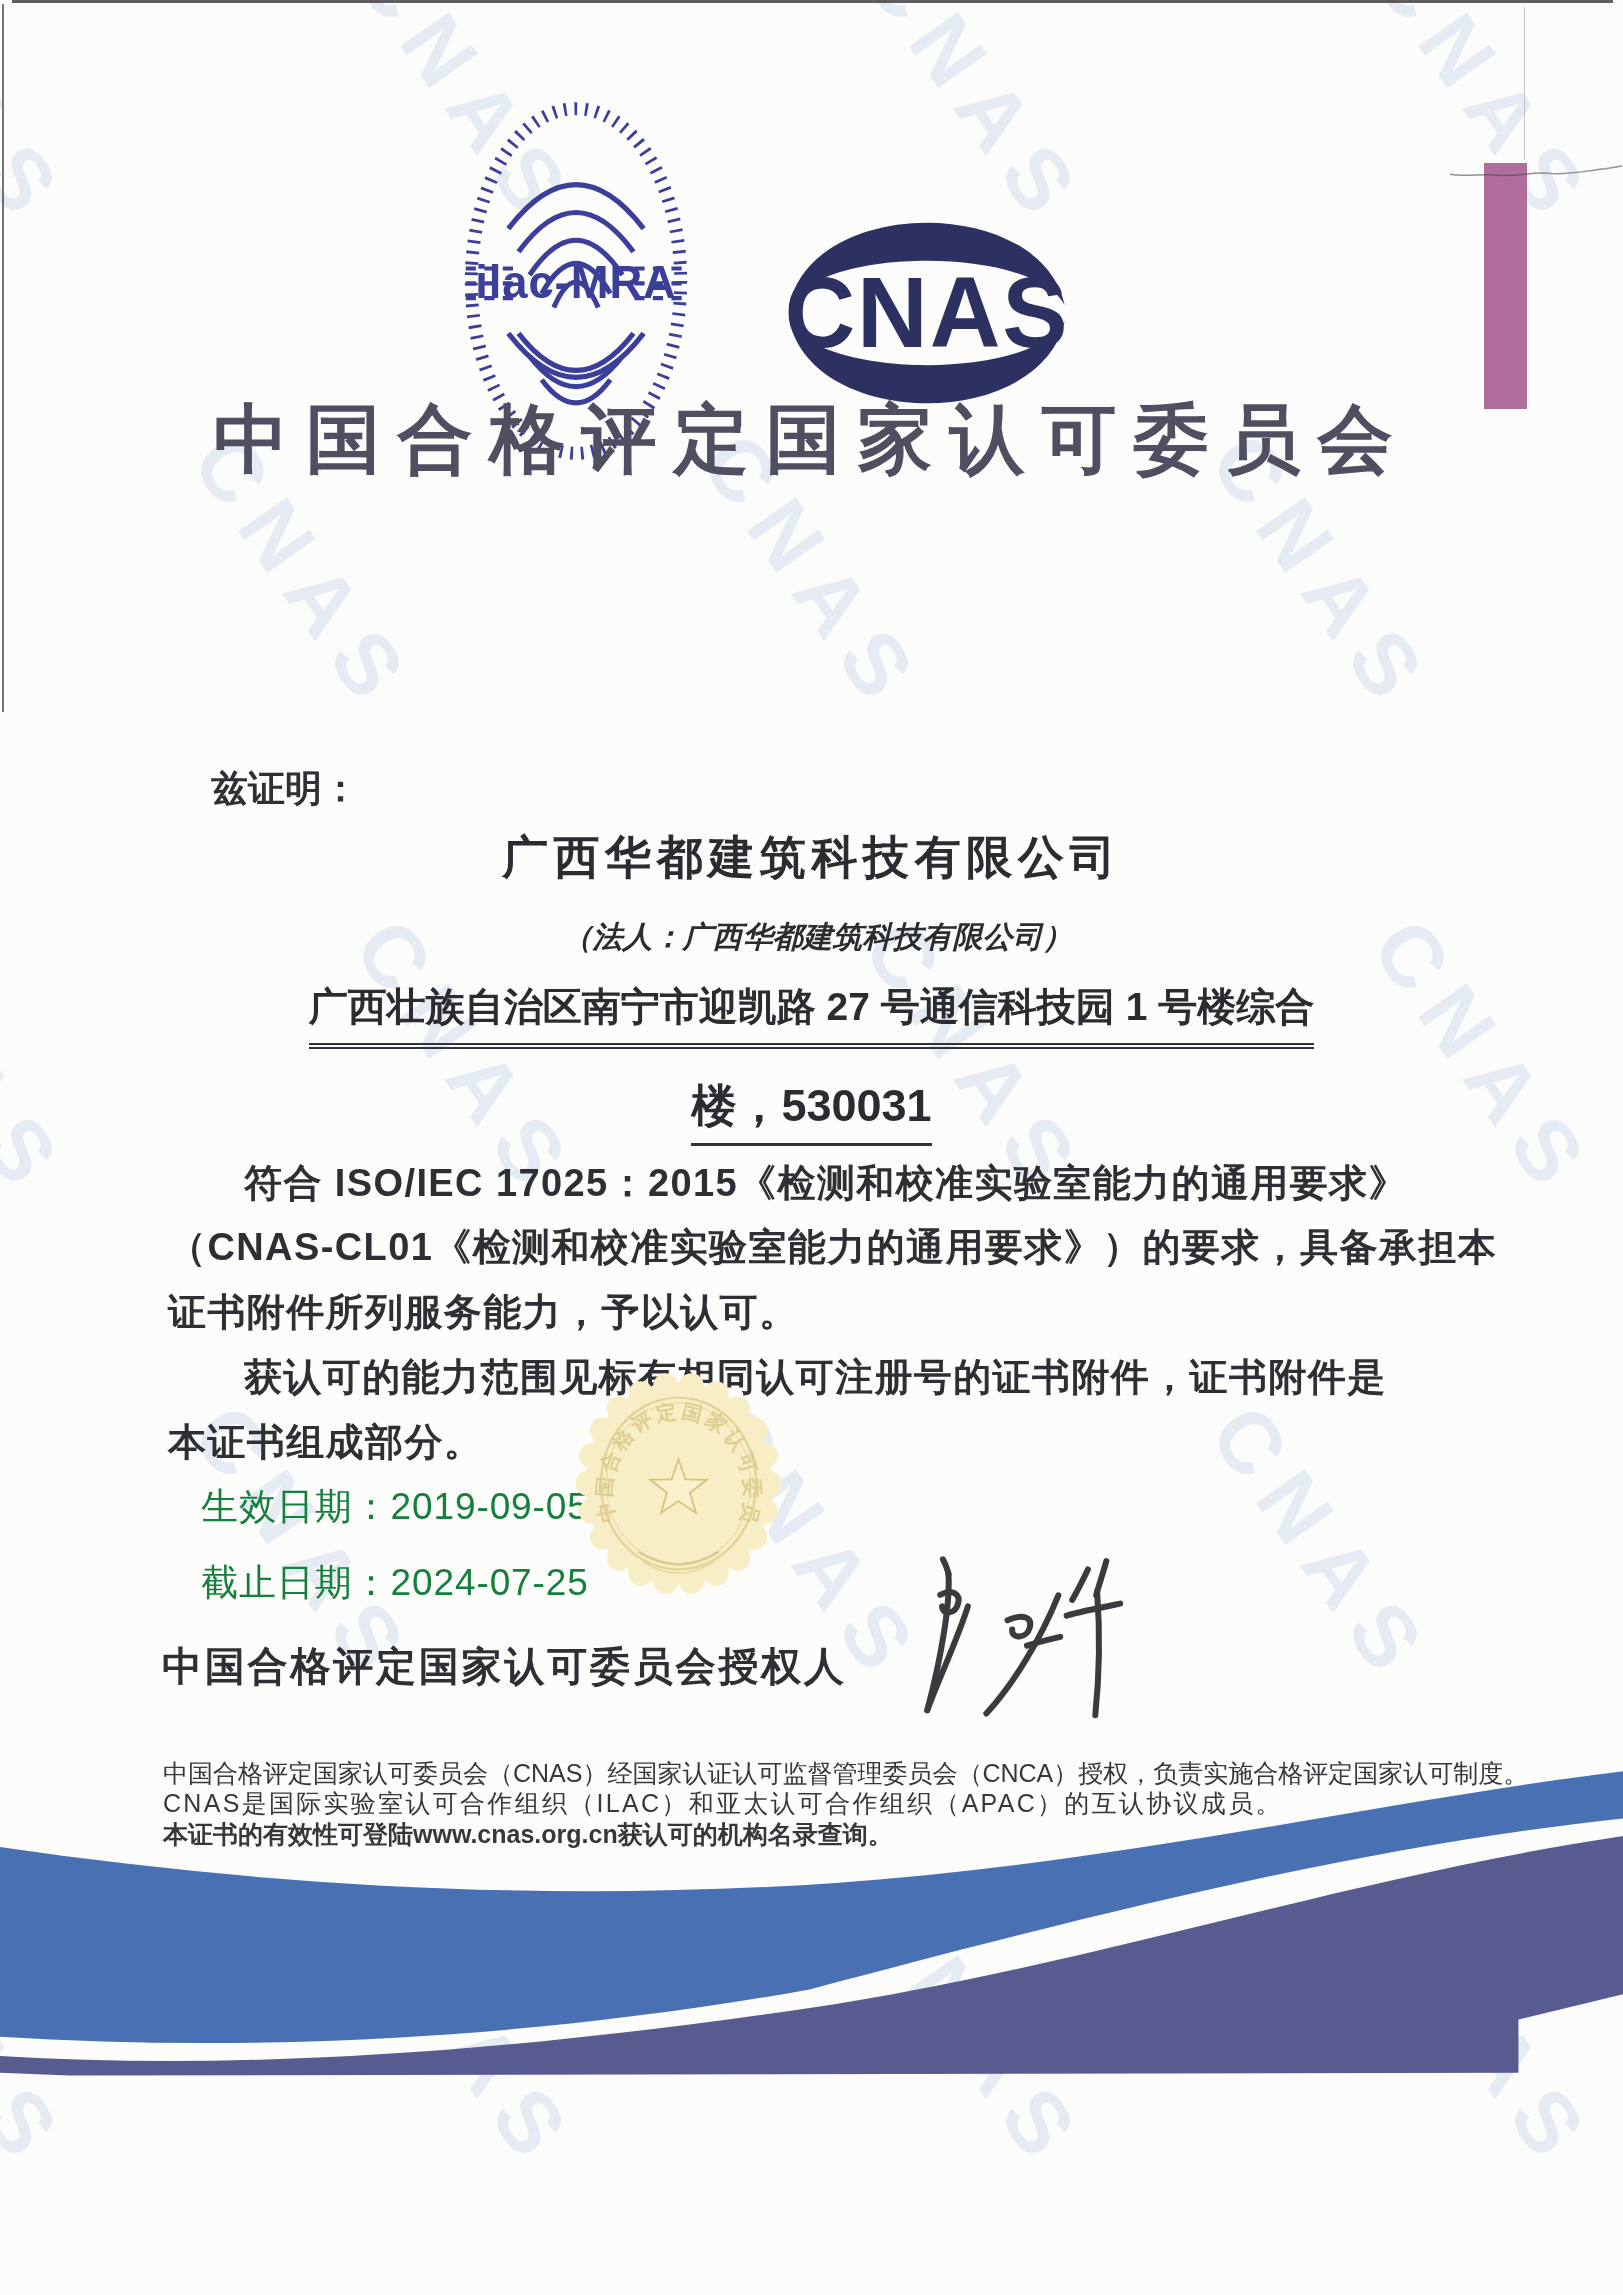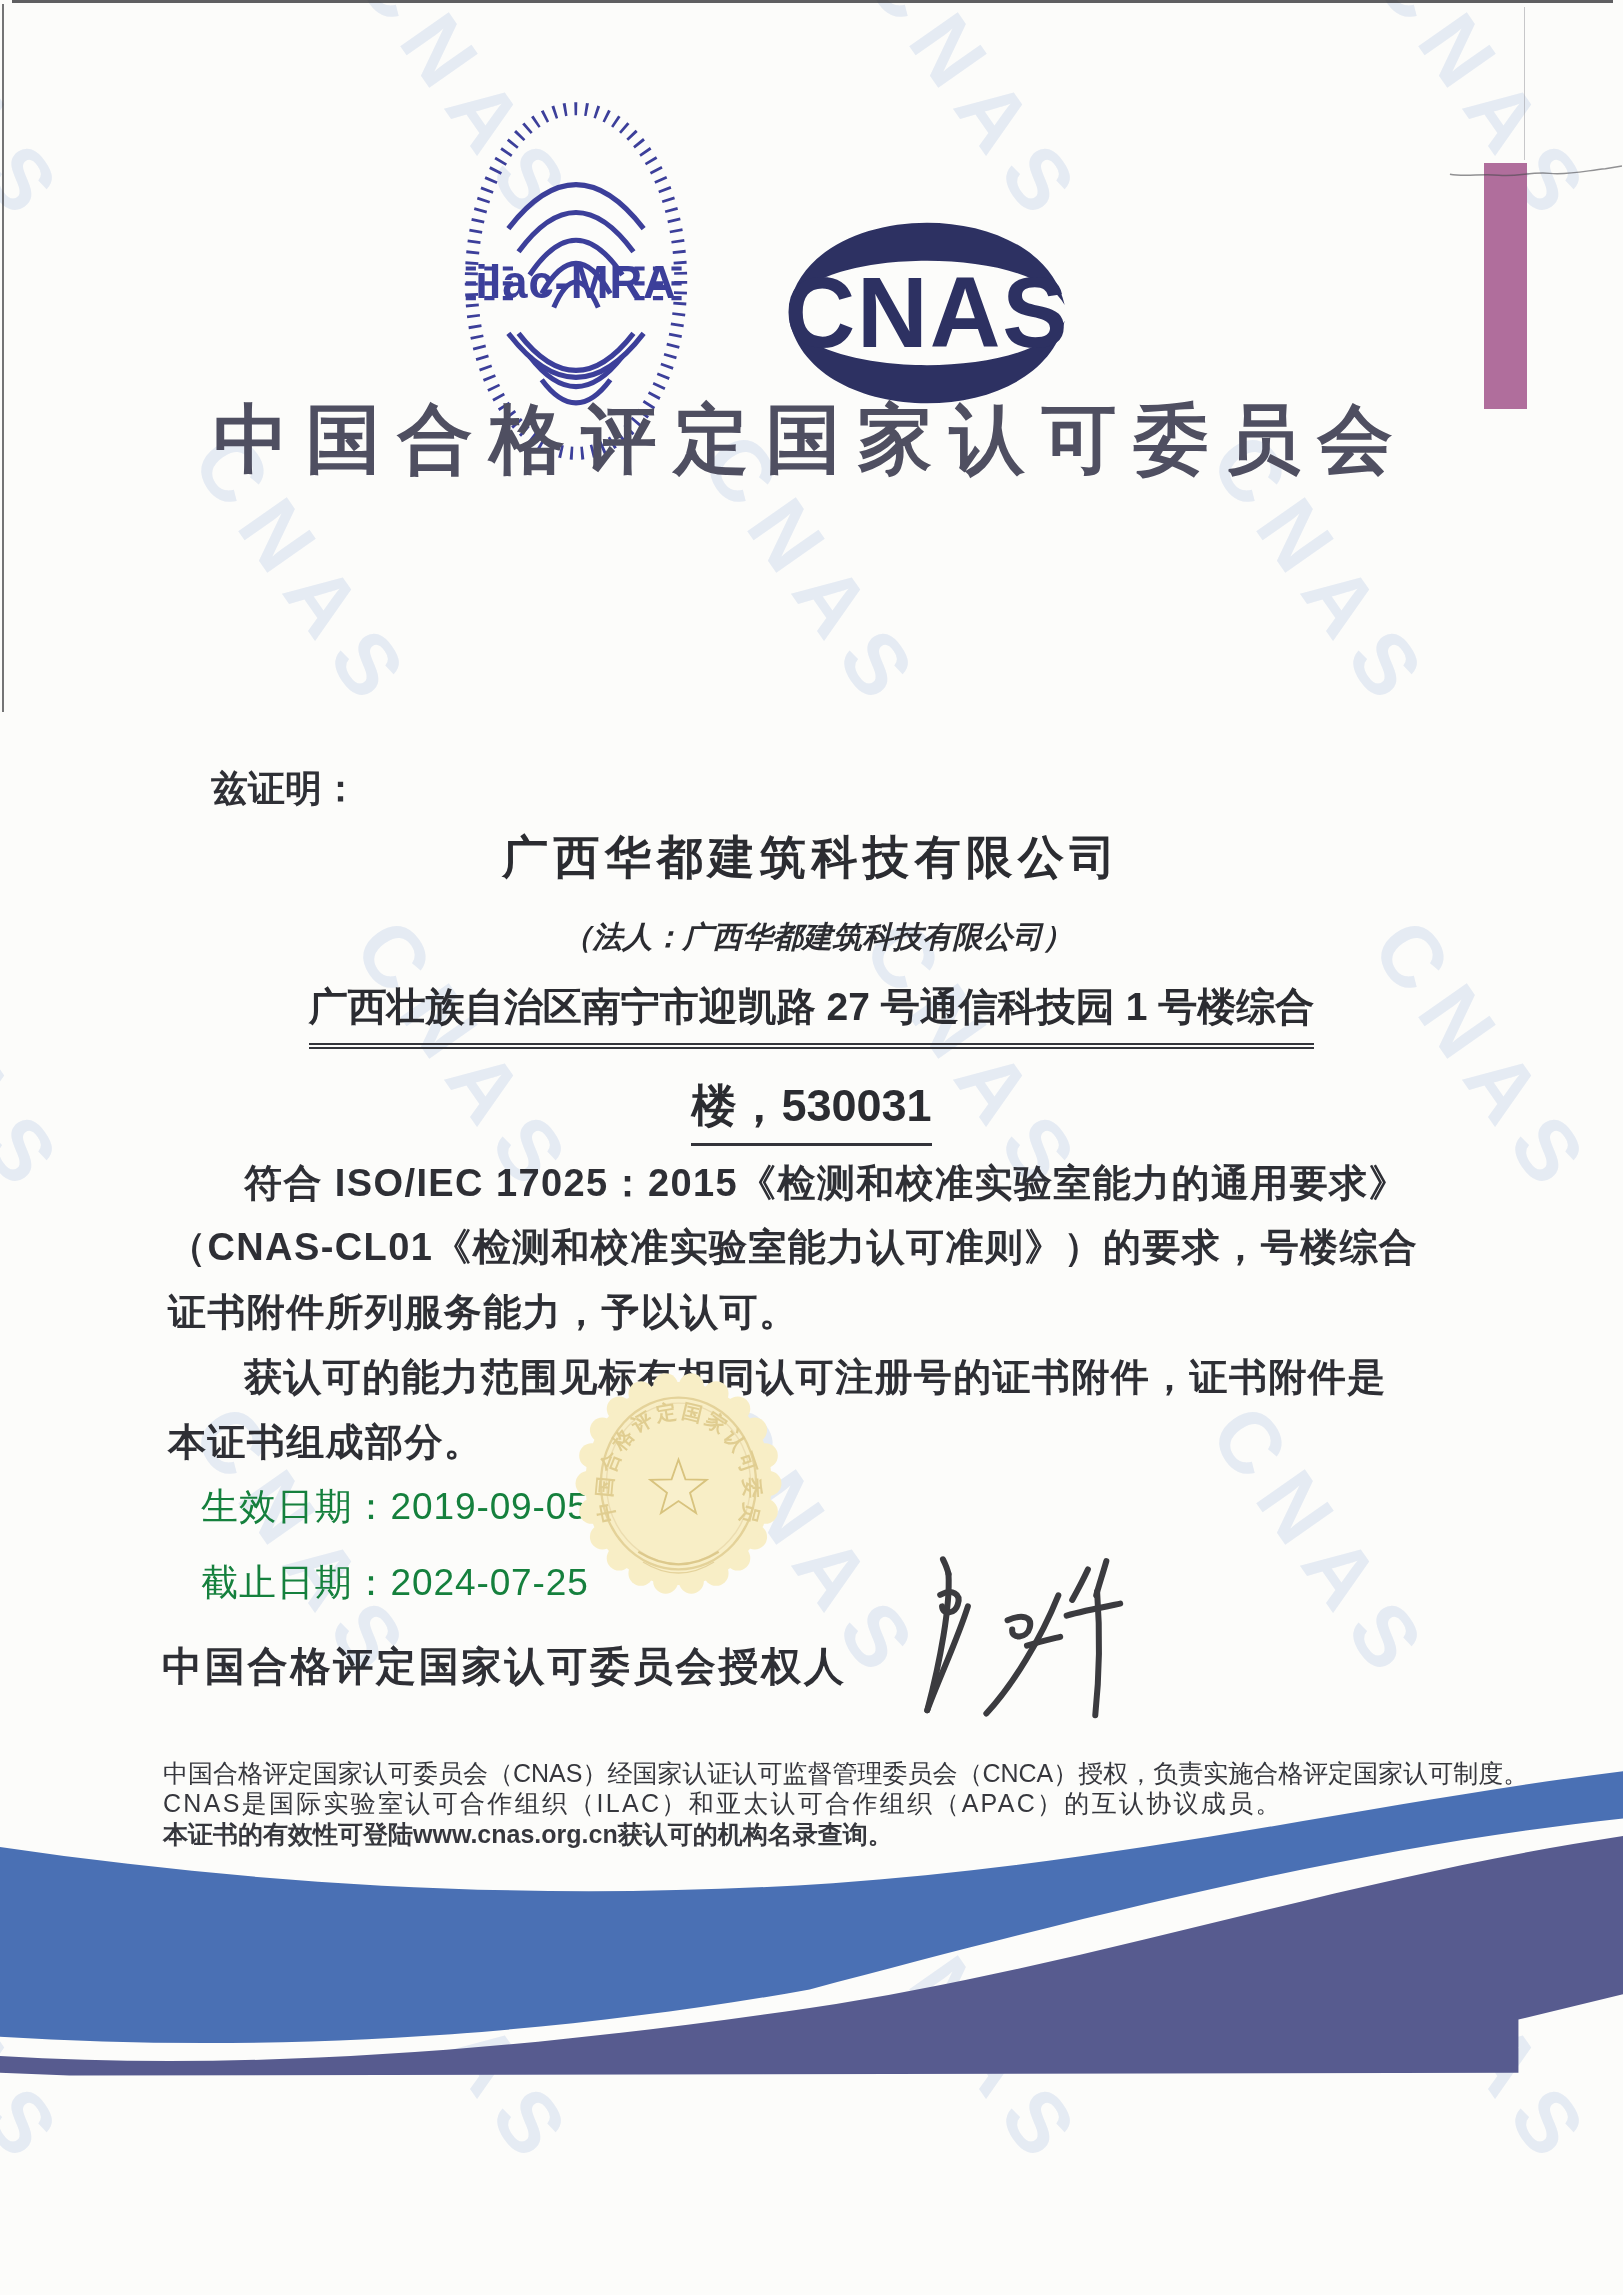--- a/index.html
+++ b/index.html
@@ -118,21 +118,21 @@
 
   <div class="abs title-row main-title">中国合格评定国家认可委员会</div>
 
   <div class="abs certify">兹证明：</div>
   <div class="abs company">广西华都建筑科技有限公司</div>
   <div class="abs legal">（法人：广西华都建筑科技有限公司）</div>
   <div class="abs addr1"><span>广西壮族自治区南宁市迎凯路 27 号通信科技园 1 号楼综合</span></div>
   <div class="abs addr2"><span>楼，530031</span></div>
 
   <div class="abs para indent" style="top:1158px;">符合 ISO/IEC 17025：2015《检测和校准实验室能力的通用要求》</div>
-  <div class="abs para" style="top:1222px;">（CNAS-CL01《检测和校准实验室能力认可准则》）的要求，号楼综合</div>
+  <div class="abs para" style="top:1222px;">（CNAS-CL01《检测和校准实验室能力的通用要求》）的要求，具备承担本</div>
   <div class="abs para" style="top:1287px;">证书附件所列服务能力，予以认可。</div>
 
   <div class="abs para indent" style="top:1352px;">获认可的能力范围见标有相同认可注册号的证书附件，证书附件是</div>
   <div class="abs para" style="top:1417px;">本证书组成部分。</div>
 
   <div class="abs dateline" style="top:1482px;">生效日期：2019-09-05</div>
   <div class="abs dateline" style="top:1546px;margin-top:12px;">截止日期：2024-07-25</div>
 
   <div class="abs auth">中国合格评定国家认可委员会授权人</div>
 

